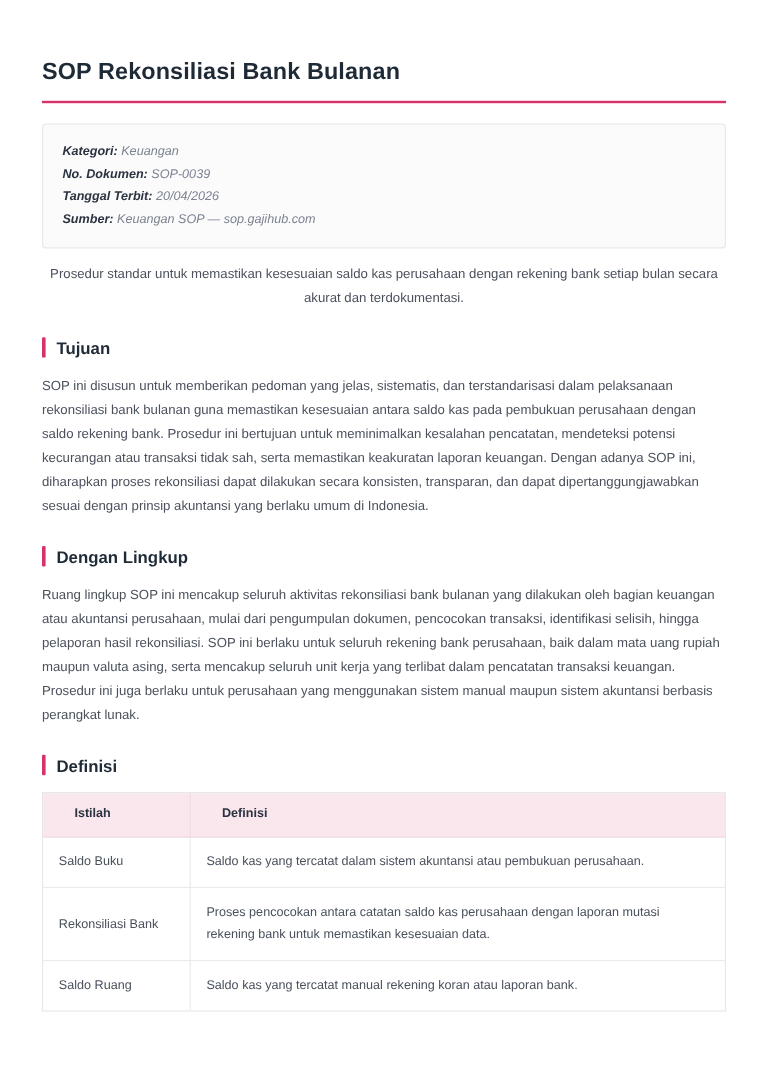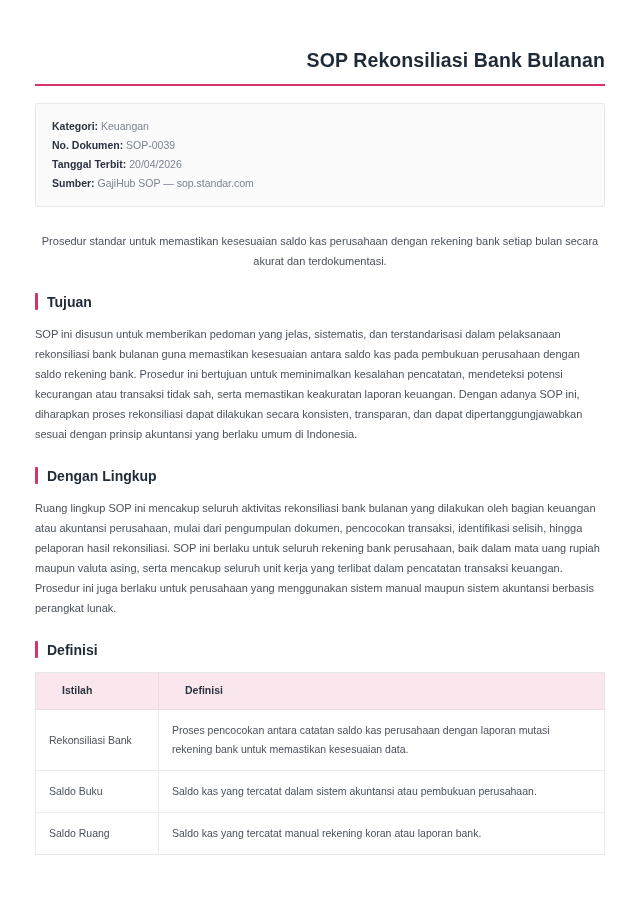--- a/index.html
+++ b/index.html
@@ -19,21 +19,21 @@
   .page {
     width: 640px;
     height: 906px;
     background: #ffffff;
     padding: 48px 35px 0 35px;
     position: relative;
   }
 
   
   .doc-title {
-    text-align: right;
+    text-align: left;
     font-size: 19.5px;
     font-weight: bold;
     color: #1f2a37;
     letter-spacing: 0.1px;
     line-height: 1.25;
     padding-bottom: 12px;
   }
 
   .title-rule {
     height: 2px;
@@ -41,21 +41,22 @@
     width: 100%;
     margin-bottom: 17px;
   }
 
   
   .meta-box {
     border: 1px solid #e7e9ed;
     background: #fbfbfc;
     border-radius: 3px;
     padding: 13px 16px 13px 16px;
-    margin-bottom: 24px;
+    margin-bottom: 12px;
+    font-style: italic;
   }
 
   .meta-row {
     font-size: 10.5px;
     line-height: 19px;
     color: #7b8290;
   }
 
   .meta-label {
     font-weight: bold;
@@ -157,21 +158,21 @@
     <div class="meta-row">
       <span class="meta-label">No. Dokumen:</span>
       <span class="meta-value">SOP-0039</span>
     </div>
     <div class="meta-row">
       <span class="meta-label">Tanggal Terbit:</span>
       <span class="meta-value">20/04/2026</span>
     </div>
     <div class="meta-row">
       <span class="meta-label">Sumber:</span>
-      <span class="meta-value">GajiHub SOP — sop.standar.com</span>
+      <span class="meta-value">Keuangan SOP — sop.gajihub.com</span>
     </div>
   </div>
 
   <p class="intro">Prosedur standar untuk memastikan kesesuaian saldo kas perusahaan dengan rekening bank setiap bulan secara akurat dan terdokumentasi.</p>
 
   <div class="section-heading">
     <span class="heading-bar"></span>
     <span class="heading-text">Tujuan</span>
   </div>
   <p class="section-body">SOP ini disusun untuk memberikan pedoman yang jelas, sistematis, dan terstandarisasi dalam pelaksanaan rekonsiliasi bank bulanan guna memastikan kesesuaian antara saldo kas pada pembukuan perusahaan dengan saldo rekening bank. Prosedur ini bertujuan untuk meminimalkan kesalahan pencatatan, mendeteksi potensi kecurangan atau transaksi tidak sah, serta memastikan keakuratan laporan keuangan. Dengan adanya SOP ini, diharapkan proses rekonsiliasi dapat dilakukan secara konsisten, transparan, dan dapat dipertanggungjawabkan sesuai dengan prinsip akuntansi yang berlaku umum di Indonesia.</p>
@@ -189,27 +190,27 @@
 
   <table class="def-table">
     <thead>
       <tr>
         <th class="col-term">Istilah</th>
         <th>Definisi</th>
       </tr>
     </thead>
     <tbody>
       <tr>
+        <td class="col-term">Saldo Buku</td>
+        <td>Saldo kas yang tercatat dalam sistem akuntansi atau pembukuan perusahaan.</td>
+      </tr>
+      <tr>
         <td class="col-term">Rekonsiliasi Bank</td>
         <td>Proses pencocokan antara catatan saldo kas perusahaan dengan laporan mutasi rekening bank untuk memastikan kesesuaian data.</td>
       </tr>
       <tr>
-        <td class="col-term">Saldo Buku</td>
-        <td>Saldo kas yang tercatat dalam sistem akuntansi atau pembukuan perusahaan.</td>
-      </tr>
-      <tr>
         <td class="col-term">Saldo Ruang</td>
         <td>Saldo kas yang tercatat manual rekening koran atau laporan bank.</td>
       </tr>
     </tbody>
   </table>
 
 </div>
 
 </body></html>

